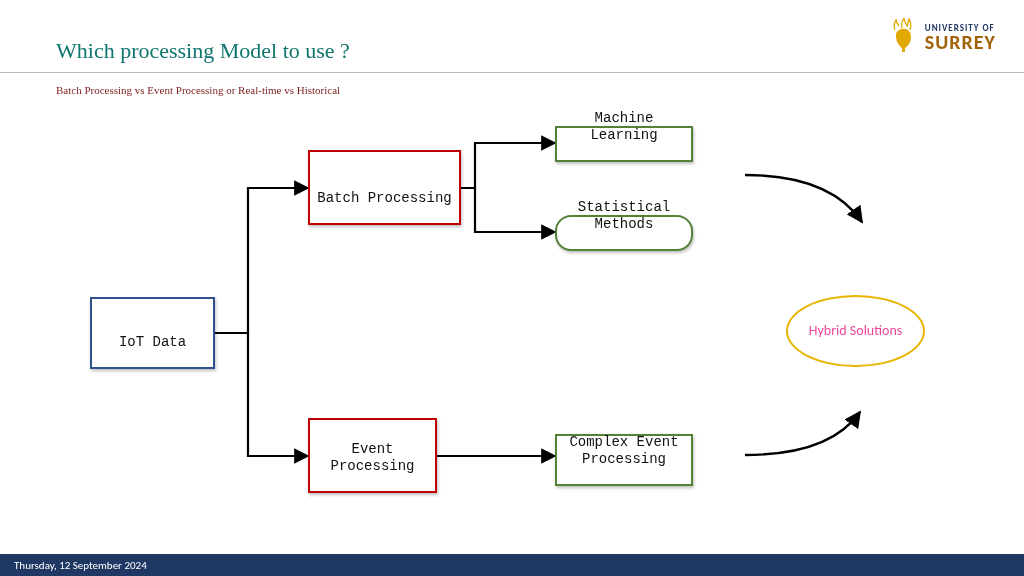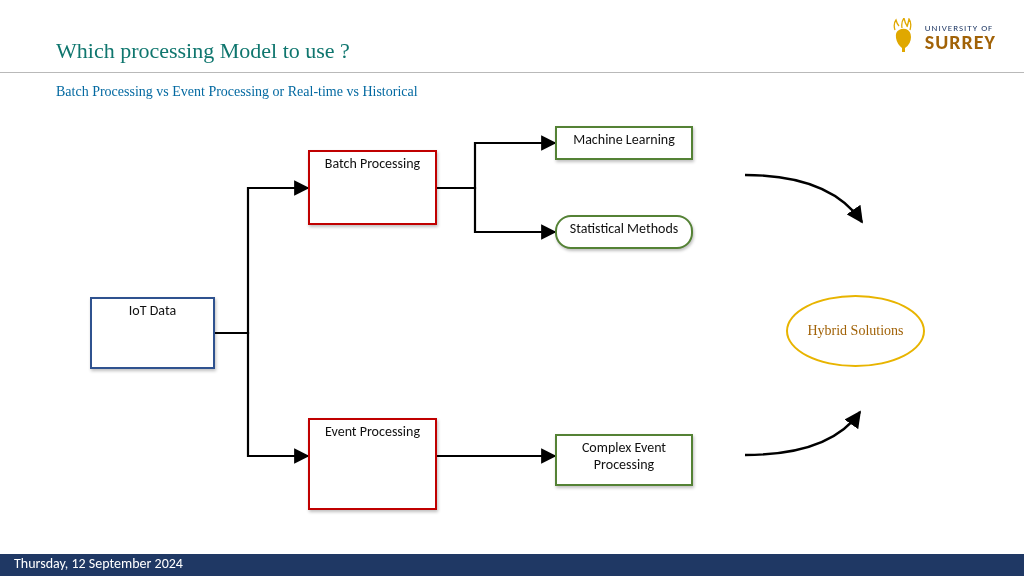--- a/index.html
+++ b/index.html
@@ -29,37 +29,37 @@
     left: 0;
     top: 72px;
     width: 1024px;
     height: 1px;
     background: #b9b9b9;
   }
   .subtitle {
     position: absolute;
     left: 56px;
     top: 84px;
-    font-size: 14px;
-    color: #0369a1;
+    font-size: 11px;
+    color: #7f1d1d;
     font-family: Georgia, "Times New Roman", serif;
   }
   .footer-bar {
     position: absolute;
     left: 0;
     bottom: 0;
     width: 1024px;
     height: 22px;
     background: #1f3864;
   }
   .footer-date {
     position: absolute;
     left: 14px;
     bottom: 4px;
-    font-size: 14px;
+    font-size: 11px;
     color: #ffffff;
     font-family: Calibri, Arial, sans-serif;
   }
   
   .logo {
     position: absolute;
     right: 28px;
     top: 18px;
     display: flex;
     align-items: center;
@@ -67,60 +67,60 @@
   }
   .logo-text {
     display: flex;
     flex-direction: column;
     line-height: 1;
     margin-left: 6px;
   }
   .logo-text .l1 {
     font-size: 9px;
     letter-spacing: 1px;
-    font-weight: 400;
+    font-weight: 700;
     color: #1f3864;
   }
   .logo-text .l2 {
     font-size: 20px;
     font-weight: 800;
     letter-spacing: 1px;
     color: #a16207;
   }
   
   .node {
     position: absolute;
     display: flex;
-    align-items: flex-start;
+    align-items: flex-end;
     justify-content: center;
     text-align: center;
     font-size: 14px;
     line-height: 1.2;
     color: #111;
     background: #ffffff;
     box-shadow: 1px 2px 3px rgba(0,0,0,0.25);
-    padding: 4px 6px;
+    padding: 16px 6px;
     box-sizing: border-box;
+    font-family: Liberation Mono, monospace;
   }
   .node.blue   { border: 2px solid #2f528f; }
   .node.red    { border: 2px solid #c00000; }
   .node.green  { border: 2px solid #548235; }
   .ellipse {
     position: absolute;
     border: 2px solid #e8b400;
     border-radius: 50%;
     display: flex;
     align-items: center;
     justify-content: center;
     text-align: center;
     font-size: 14px;
     line-height: 1.2;
-    color: #a16207;
+    color: #ec4899;
     background: #ffffff;
-    font-family: Liberation Serif, serif;
   }
   svg.connectors {
     position: absolute;
     left: 0;
     top: 0;
     width: 1024px;
     height: 576px;
     pointer-events: none;
   }
 </style>
@@ -167,25 +167,25 @@
 
     <path d="M 745 175  Q 830 175 862 222" stroke="#000" stroke-width="2.4" fill="none" marker-end="url(#arrow)"></path>
 
     <path d="M 745 455  Q 830 455 860 412" stroke="#000" stroke-width="2.4" fill="none" marker-end="url(#arrow)"></path>
   </svg>
 
   <div class="node blue" style="left:90px;  top:297px; width:125px; height:72px;">
     <span>IoT Data</span>
   </div>
 
-  <div class="node red" style="left:308px; top:150px; width:129px; height:75px;">
+  <div class="node red" style="left:308px; top:150px; width:153px; height:75px;">
     <span>Batch Processing</span>
   </div>
 
-  <div class="node red" style="left:308px; top:418px; width:129px; height:92px;">
+  <div class="node red" style="left:308px; top:418px; width:129px; height:75px;">
     <span>Event Processing</span>
   </div>
 
   <div class="node green" style="left:555px; top:126px; width:138px; height:34px;">
     <span>Machine Learning</span>
   </div>
 
   <div class="node green" style="left:555px; top:215px; width:138px; height:34px;border-radius:16px;">
     <span>Statistical Methods</span>
   </div>

